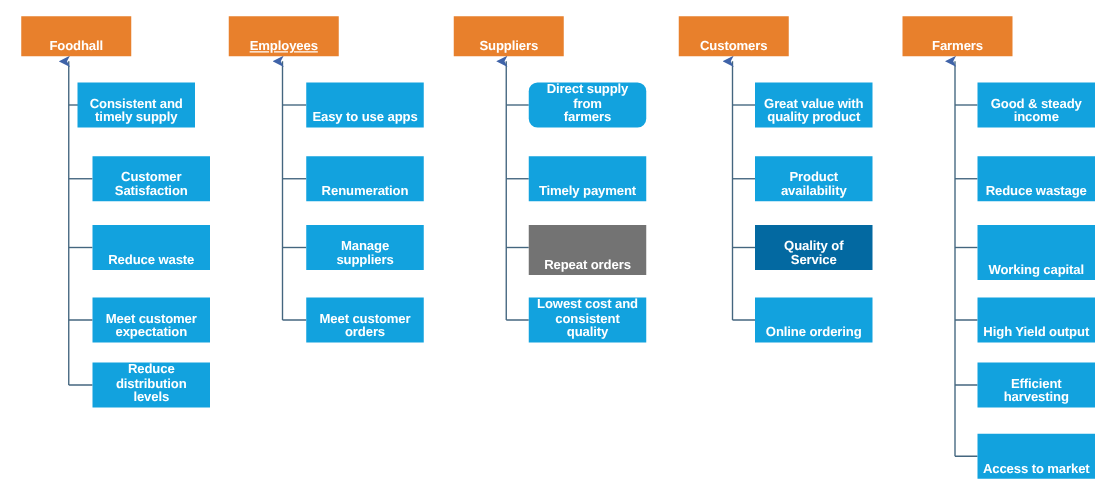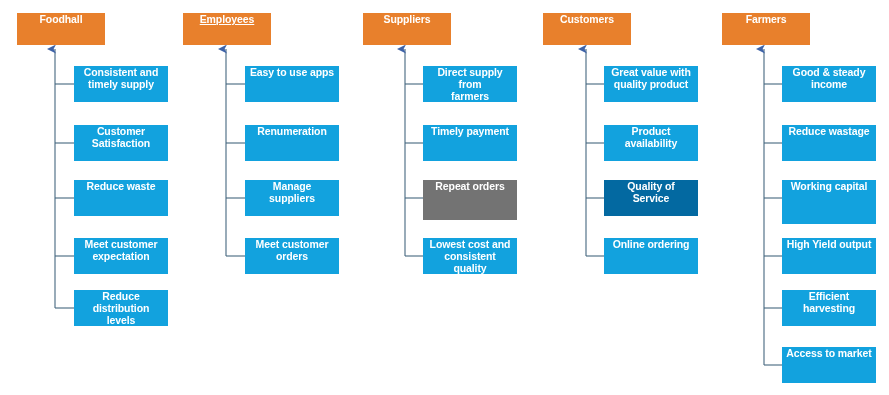--- a/index.html
+++ b/index.html
@@ -23,21 +23,21 @@
     left: 0;
     top: 0;
     width: 889px;
     height: 395px;
     pointer-events: none;
   }
   .node {
     position: absolute;
     box-sizing: border-box;
     display: flex;
-    align-items: flex-start;
+    align-items: flex-end;
     justify-content: center;
     text-align: center;
     color: #ffffff;
     line-height: 1.12;
     letter-spacing: -0.1px;
     padding: 1px 4px;
     overflow: hidden;
   }
   .node-root {
     background: #E8802C;
@@ -94,21 +94,21 @@
         <line x1="764" y1="256" x2="782" y2="256" stroke="#44667F" stroke-width="1.1"></line>
         <line x1="764" y1="308" x2="782" y2="308" stroke="#44667F" stroke-width="1.1"></line>
         <line x1="764" y1="365" x2="782" y2="365" stroke="#44667F" stroke-width="1.1"></line>
         <line x1="764" y1="365" x2="764" y2="49" stroke="#44667F" stroke-width="1.1" marker-end="url(#arrow-up)"></line>
       </g>
   </svg>
   <div id="nodes">
       <div class="node node-root" style="left: 17px; top: 13px; width: 88px; height: 32px; background: rgb(232, 128, 44);">
         <span class="node-label">Foodhall</span>
       </div>
-      <div class="node node-leaf" style="left: 74px; top: 66px; width: 94px; height: 36px; background: rgb(18, 162, 222);">
+      <div class="node node-leaf" style="left: 62px; top: 66px; width: 94px; height: 36px; background: rgb(18, 162, 222);">
         <span class="node-label">Consistent and
 timely supply</span>
       </div>
       <div class="node node-leaf" style="left: 74px; top: 125px; width: 94px; height: 36px; background: rgb(18, 162, 222);">
         <span class="node-label">Customer
 Satisfaction</span>
       </div>
       <div class="node node-leaf" style="left: 74px; top: 180px; width: 94px; height: 36px; background: rgb(18, 162, 222);">
         <span class="node-label">Reduce waste</span>
       </div>
@@ -132,21 +132,21 @@
       <div class="node node-leaf" style="left: 245px; top: 180px; width: 94px; height: 36px; background: rgb(18, 162, 222);">
         <span class="node-label">Manage suppliers</span>
       </div>
       <div class="node node-leaf" style="left: 245px; top: 238px; width: 94px; height: 36px; background: rgb(18, 162, 222);">
         <span class="node-label">Meet customer
 orders</span>
       </div>
       <div class="node node-root" style="left: 363px; top: 13px; width: 88px; height: 32px; background: rgb(232, 128, 44);">
         <span class="node-label">Suppliers</span>
       </div>
-      <div class="node node-leaf" style="left: 423px; top: 66px; width: 94px; height: 36px; background: rgb(18, 162, 222);">
+      <div class="node node-leaf" style="left: 423px; top: 66px; width: 94px; height: 36px; background: rgb(18, 162, 222); border-radius: 7px;">
         <span class="node-label">Direct supply from
 farmers</span>
       </div>
       <div class="node node-leaf" style="left: 423px; top: 125px; width: 94px; height: 36px; background: rgb(18, 162, 222);">
         <span class="node-label">Timely payment</span>
       </div>
       <div class="node node-leaf" style="left: 423px; top: 180px; width: 94px; height: 40px; background: #737373;">
         <span class="node-label">Repeat orders</span>
       </div>
       <div class="node node-leaf" style="left: 423px; top: 238px; width: 94px; height: 36px; background: rgb(18, 162, 222);">

